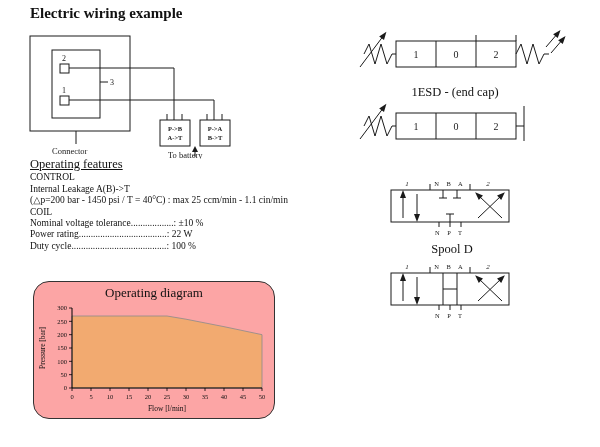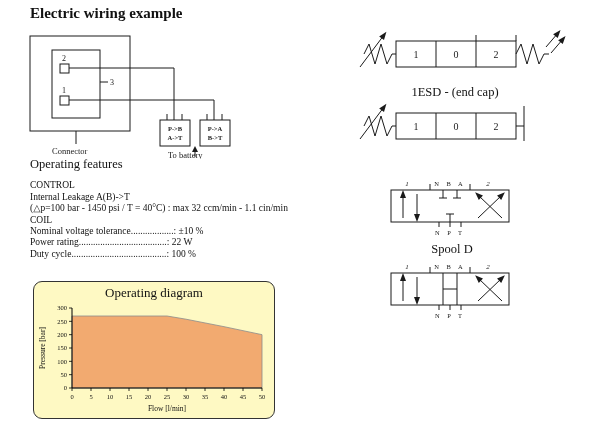--- a/index.html
+++ b/index.html
@@ -3,23 +3,23 @@
 <meta charset="utf-8">
 <style>
   *{margin:0;padding:0;box-sizing:border-box}
   html,body{background:#fff}
   .page{position:relative;width:600px;height:447px;background:#fff;
         font-family:"Liberation Serif",serif;color:#111;overflow:hidden}
   .page>*{position:absolute}
   .h-title{font-weight:bold;font-size:15px}
   .h-center{font-size:12.5px;text-align:center}
   .features{width:345px;font-size:9.5px;line-height:11.4px}
-  .feat-title{font-size:12.5px;margin-bottom:10px}
+  .feat-title{font-size:12.5px;text-decoration:underline;margin-bottom:2px}
   .feat-h{}
-  .chartbox{border:1.3px solid #333;border-radius:9px;background:#fef9c3}
+  .chartbox{border:1.3px solid #333;border-radius:16px;background:#fca5a5}
   .chart-title{text-align:center;font-size:13px;margin-top:3px}
   .lineart line,.lineart polyline,.lineart rect,.lineart path{stroke:#1a1a1a;fill:none;stroke-width:1}
   .lineart polygon{fill:#1a1a1a;stroke:none}
   .lineart text{fill:#1a1a1a;stroke:none;font-family:"Liberation Serif",serif}
   #chart-svg{display:block;margin:1px auto 0}
   #chart-svg text{font-family:"Liberation Serif",serif;fill:#111}
 </style>
 </head>
 <body>
 
@@ -57,21 +57,21 @@
 
     <line x1="173" y1="133" x2="173" y2="127"></line>
     <polygon points="170,128 176,128 173,122"></polygon>
     <text x="146" y="134" font-size="8.5">To battery</text>
   </svg>
 
   <div class="features" style="left:30px;top:159px">
     <div class="feat-title">Operating features</div>
     <div class="feat-h">CONTROL</div>
     <div>Internal Leakage A(B)-&gt;T</div>
-    <div>(△p=100 bar - 1450 psi / T = 40°C) : max 32 ccm/min - 1.1 cin/min</div>
+    <div>(△p=200 bar - 1450 psi / T = 40°C) : max 25 ccm/min - 1.1 cin/min</div>
     <div class="feat-h">COIL</div>
     <div>Nominal voltage tolerance..................: ±10 %</div>
     <div>Power rating.....................................: 22 W</div>
     <div>Duty cycle........................................: 100 %</div>
   </div>
 
   <div class="chartbox" style="left:33px;top:281px;width:242px;height:138px">
     <div class="chart-title">Operating diagram</div>
     <svg id="chart-svg" width="236" height="112" viewBox="0 0 236 112">
         <polygon points="36,14 55,14 74,14 93,14 112,14 131,14 150,17.200000000000003 169,20.933333333333337 188,24.666666666666664 207,28.666666666666664 226,32.66666666666667 226,86 36,86" fill="#f2aa70" stroke="#8a8a8a" stroke-width="0.8"></polygon>

